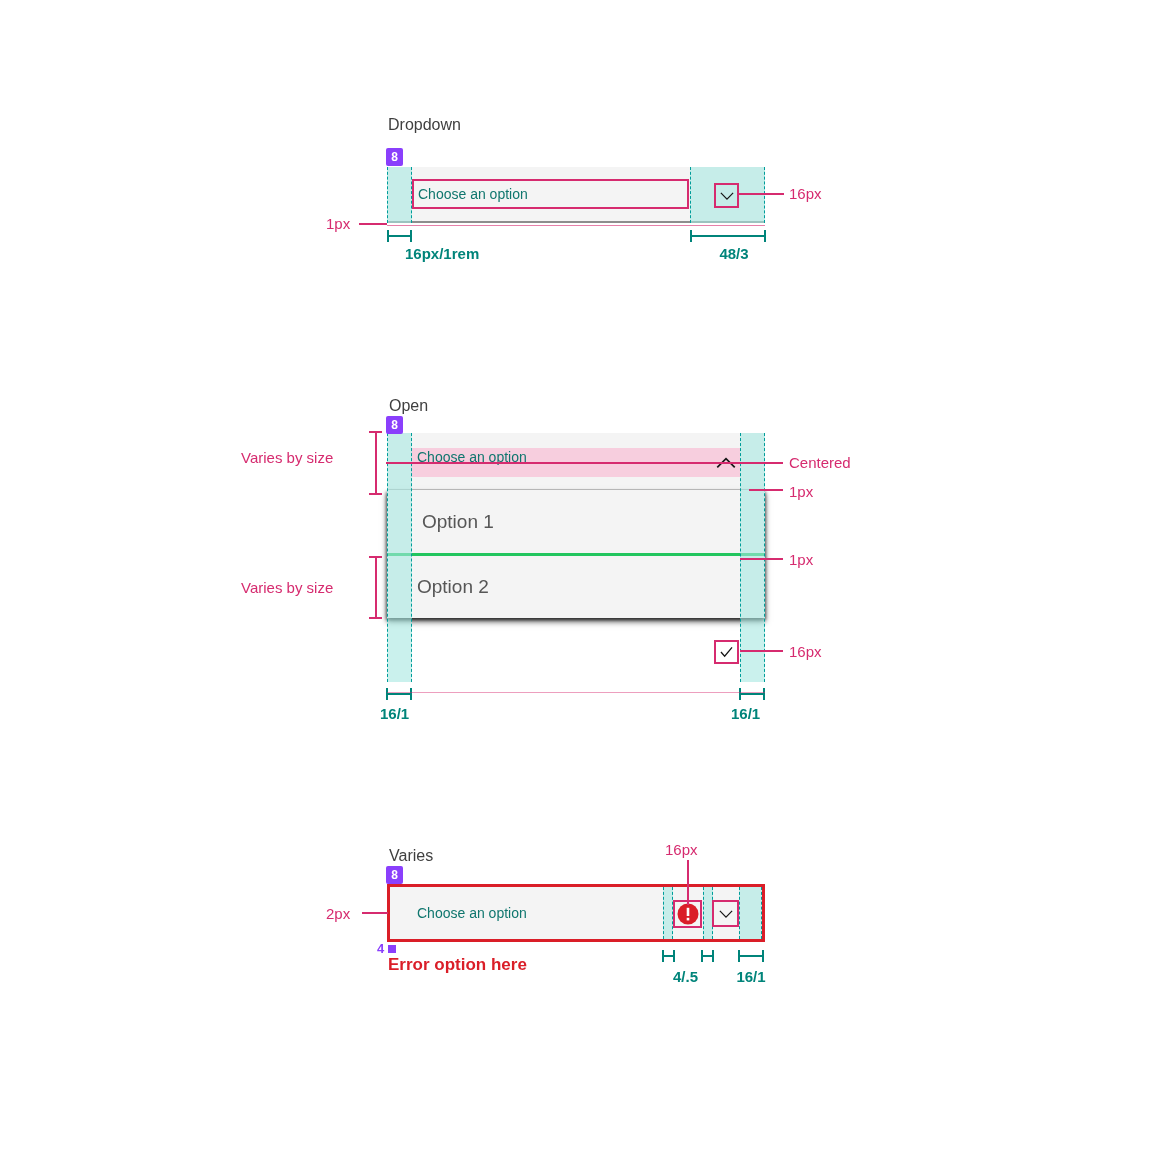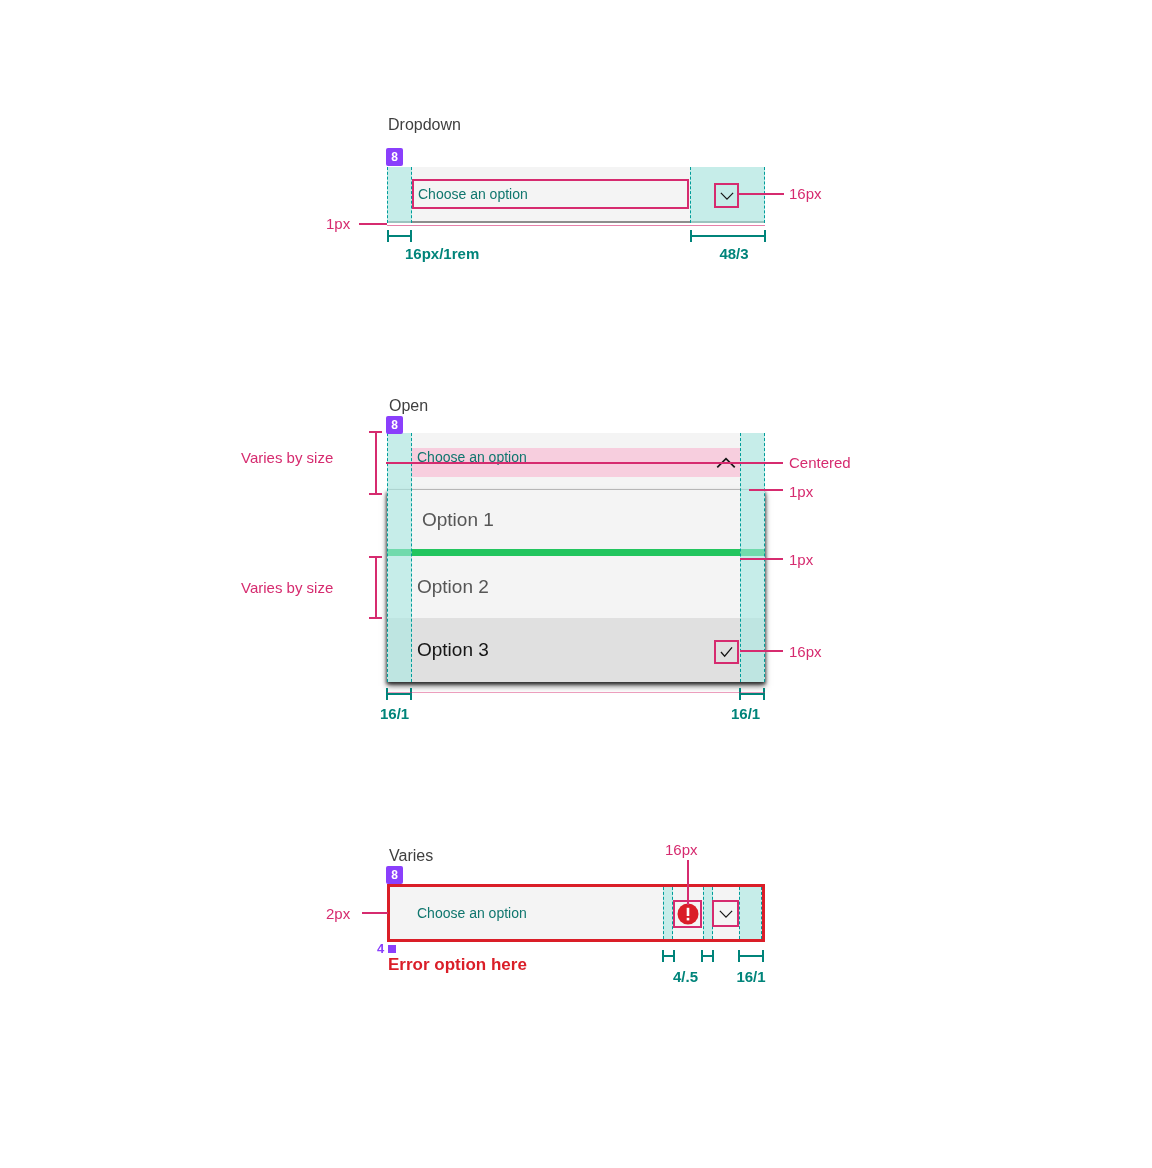--- a/index.html
+++ b/index.html
@@ -80,28 +80,25 @@
 
   <div class="abs" style="left:387px;top:433px;width:378px;height:57px;background:#f4f4f4;border-bottom:1px solid #c6c6c6;z-index:1;">
     <div class="abs" style="left:24px;top:15px;width:329px;height:29px;background:#f7cede;"></div>
     <div class="abs field-text" style="left:30px;top:16px;z-index:2;">Choose an option</div>
     <svg class="abs" style="left:329px;top:24px;z-index:2;" width="20" height="12" viewBox="0 0 16 9">
         <path d="M1 8 L8 1 L15 8" fill="none" stroke="#161616" stroke-width="1.4"></path>
       </svg>
   </div>
 
   <div class="abs" style="left:387px;top:490px;width:378px;background:#f4f4f4;z-index:1;box-shadow:0 4px 6px rgba(0,0,0,.55), -1px 2px 3px rgba(0,0,0,.4), 1px 2px 3px rgba(0,0,0,.4);">
-    <div class="menu-row" style="height:66px;border-bottom:7px solid #22c55e;padding-left:35px;">
+    <div class="menu-row" style="height:66px;border-bottom:3px solid #22c55e;padding-left:35px;">
       <span class="opt">Option 1</span>
     </div>
     <div class="menu-row" style="height:62px;">
       <span class="opt">Option 2</span>
-    </div>
-    <div class="menu-row" style="height:64px;background:#e0e0e0;">
-      <span class="opt" style="color:#161616;">Option 3</span>
     </div>
   </div>
 
   <div class="abs pinkbox" style="left:714px;top:640px;width:25px;height:24px;">
     <svg width="15" height="12" viewBox="0 0 16 13">
         <path d="M2 6.5 L6 11 L14 1.5" fill="none" stroke="#161616" stroke-width="1.4"></path>
       </svg>
   </div>
 
   <div class="abs strip" style="left:387px;top:433px;width:25px;height:249px;"></div>

